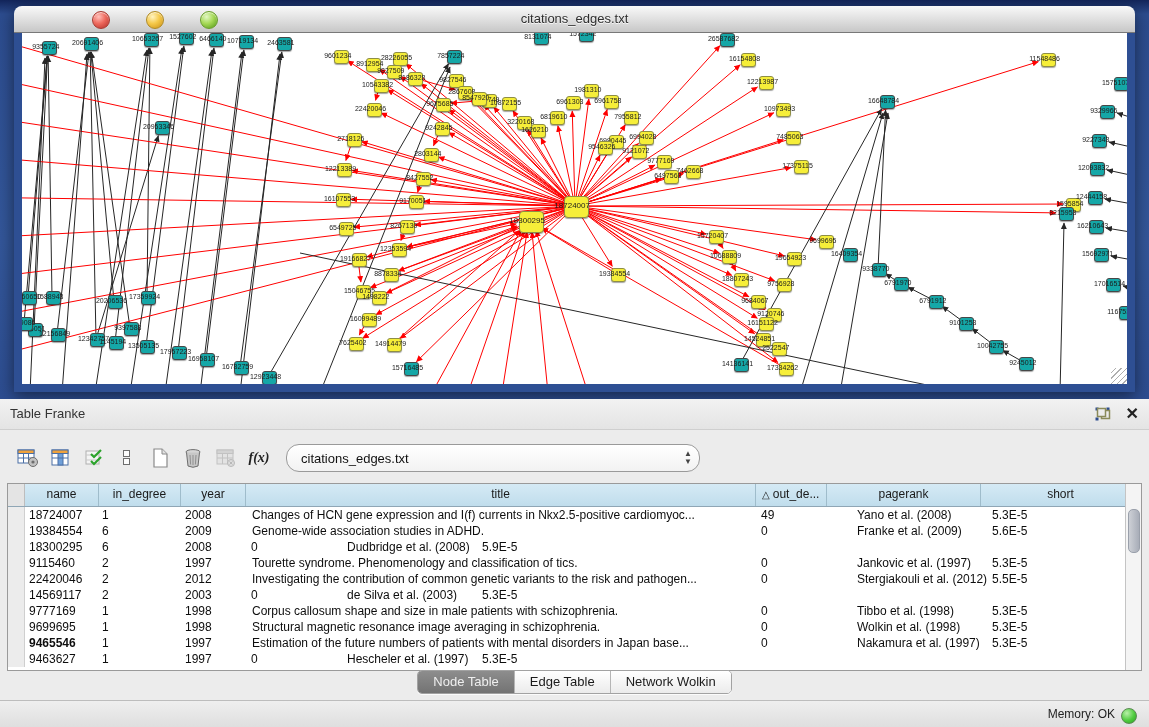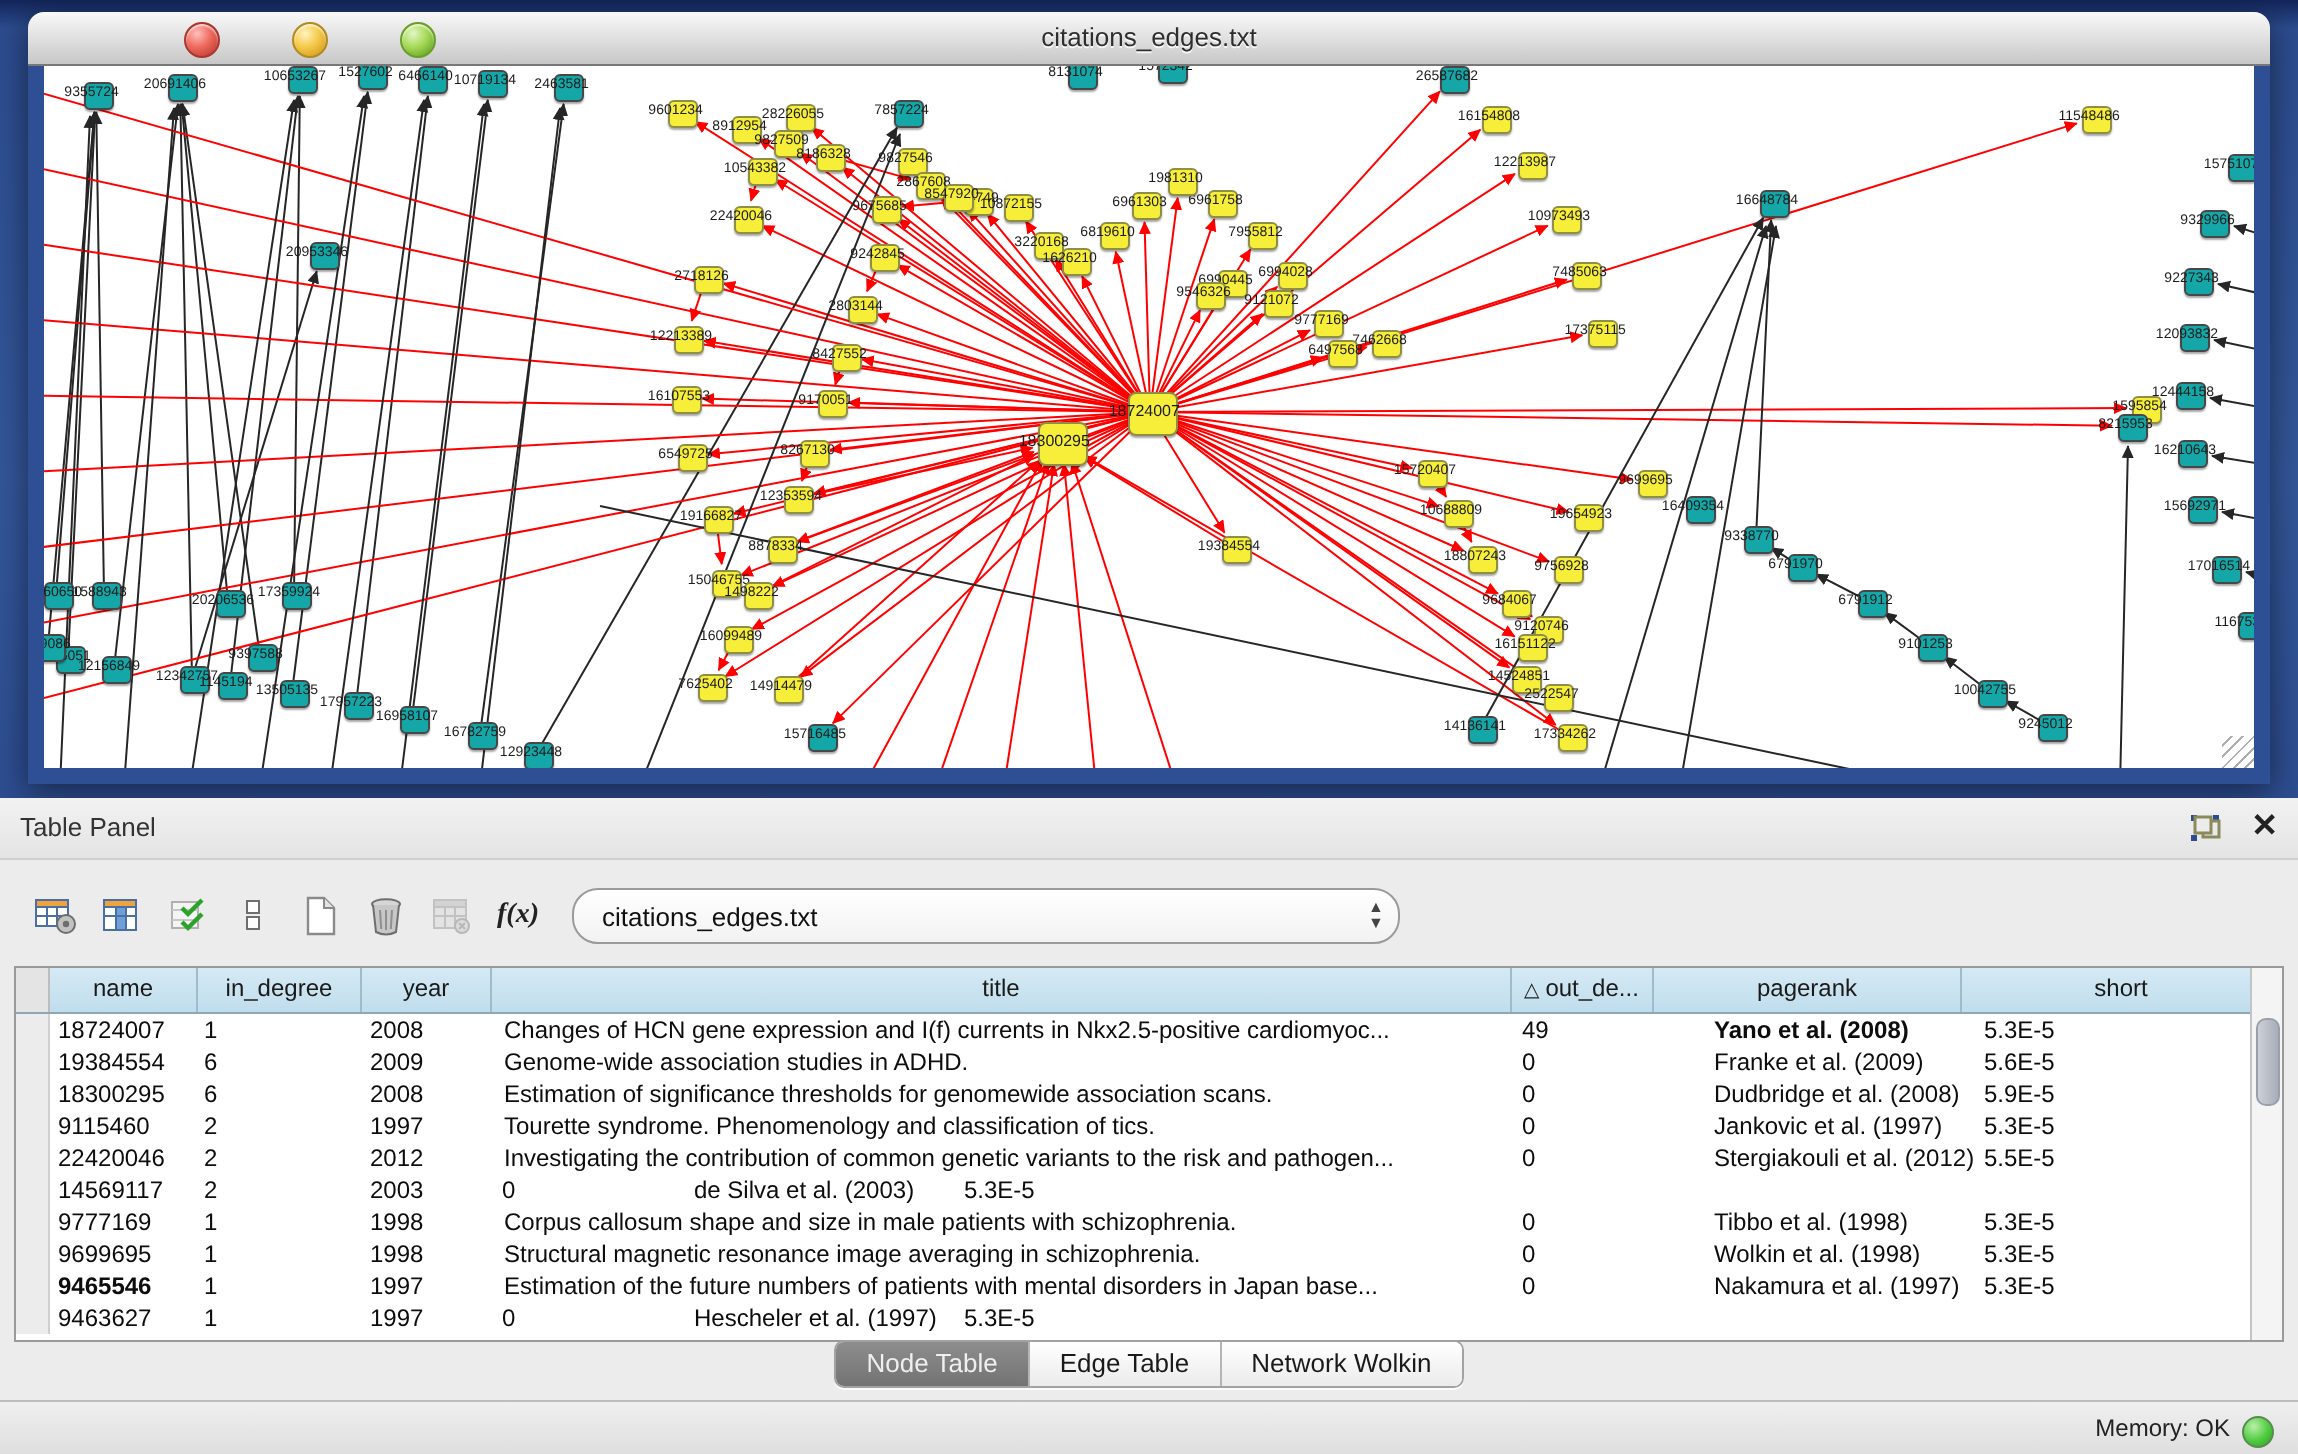--- a/index.html
+++ b/index.html
@@ -476,21 +476,21 @@
           <div class="gnode t" style="left: 820.5px; top: 215px;"></div>
           <div class="nlabel" style="left: 827px; top: 221px;">16409354</div>
         </div>
       <div class="grip"></div>
     </div>
   </div>
 </div>
 
 <div class="table-panel">
   <div class="panel-header">
-    <span class="panel-title">Table Panel</span>
+    <span class="panel-title">Table Franke</span>
     <span class="ph-icons">
       <svg width="18" height="16">
         <rect x="1.5" y="1.5" width="3" height="3" fill="#2c4c8e"></rect>
         <rect x="12.5" y="1.5" width="3" height="3" fill="#2c4c8e"></rect>
         <rect x="1.5" y="11.5" width="3" height="3" fill="#2c4c8e"></rect>
         <rect x="7.5" y="4.5" width="8" height="8" fill="none" stroke="#8a8a5a" stroke-width="1.5"></rect>
         <rect x="3.5" y="2.5" width="8" height="8" fill="#ececec" stroke="#8a8a5a" stroke-width="1.5"></rect>
       </svg>
       <span class="close-x">✕</span>
     </span>
@@ -576,39 +576,38 @@
         <div class="hcell" style="width: 160px;">short</div>
       </div>
     <div id="tbody">
         <div class="trow">
           <div class="rgutter"></div>
           <div class="tcell" style="width: 74px; padding-left: 4px;">18724007</div>
           <div class="tcell" style="width: 82px; padding-left: 3px;">1</div>
           <div class="tcell" style="width: 65px; padding-left: 4px;">2008</div>
           <div class="tcell" style="width: 510px; padding-left: 6px;">Changes of HCN gene expression and I(f) currents in Nkx2.5-positive cardiomyoc...</div>
           <div class="tcell" style="width: 71px; padding-left: 5px;">49</div>
-          <div class="tcell" style="width: 160px; padding-left: 30px; font-weight: bold;">Yano et al. (2008)</div>
+          <div class="tcell" style="width: 160px; padding-left: 30px;">Yano et al. (2008)</div>
           <div class="tcell" style="width: 154px; padding-left: 5px;">5.3E-5</div>
         </div>
         <div class="trow">
           <div class="rgutter"></div>
           <div class="tcell" style="width: 74px; padding-left: 4px;">19384554</div>
           <div class="tcell" style="width: 82px; padding-left: 3px;">6</div>
           <div class="tcell" style="width: 65px; padding-left: 4px;">2009</div>
           <div class="tcell" style="width: 510px; padding-left: 6px;">Genome-wide association studies in ADHD.</div>
           <div class="tcell" style="width: 71px; padding-left: 5px;">0</div>
           <div class="tcell" style="width: 160px; padding-left: 30px;">Franke et al. (2009)</div>
           <div class="tcell" style="width: 154px; padding-left: 5px;">5.6E-5</div>
         </div>
         <div class="trow">
           <div class="rgutter"></div>
           <div class="tcell" style="width: 74px; padding-left: 4px;">18300295</div>
           <div class="tcell" style="width: 82px; padding-left: 3px;">6</div>
           <div class="tcell" style="width: 65px; padding-left: 4px;">2008</div>
-          <div class="tcell" style="width: 510px; padding-left: 6px;">Estimation of significance thresholds for genomewide association scans.</div>
           <div class="tcell" style="width: 71px; padding-left: 5px;">0</div>
           <div class="tcell" style="width: 160px; padding-left: 30px;">Dudbridge et al. (2008)</div>
           <div class="tcell" style="width: 154px; padding-left: 5px;">5.9E-5</div>
         </div>
         <div class="trow">
           <div class="rgutter"></div>
           <div class="tcell" style="width: 74px; padding-left: 4px;">9115460</div>
           <div class="tcell" style="width: 82px; padding-left: 3px;">2</div>
           <div class="tcell" style="width: 65px; padding-left: 4px;">1997</div>
           <div class="tcell" style="width: 510px; padding-left: 6px;">Tourette syndrome. Phenomenology and classification of tics.</div>

